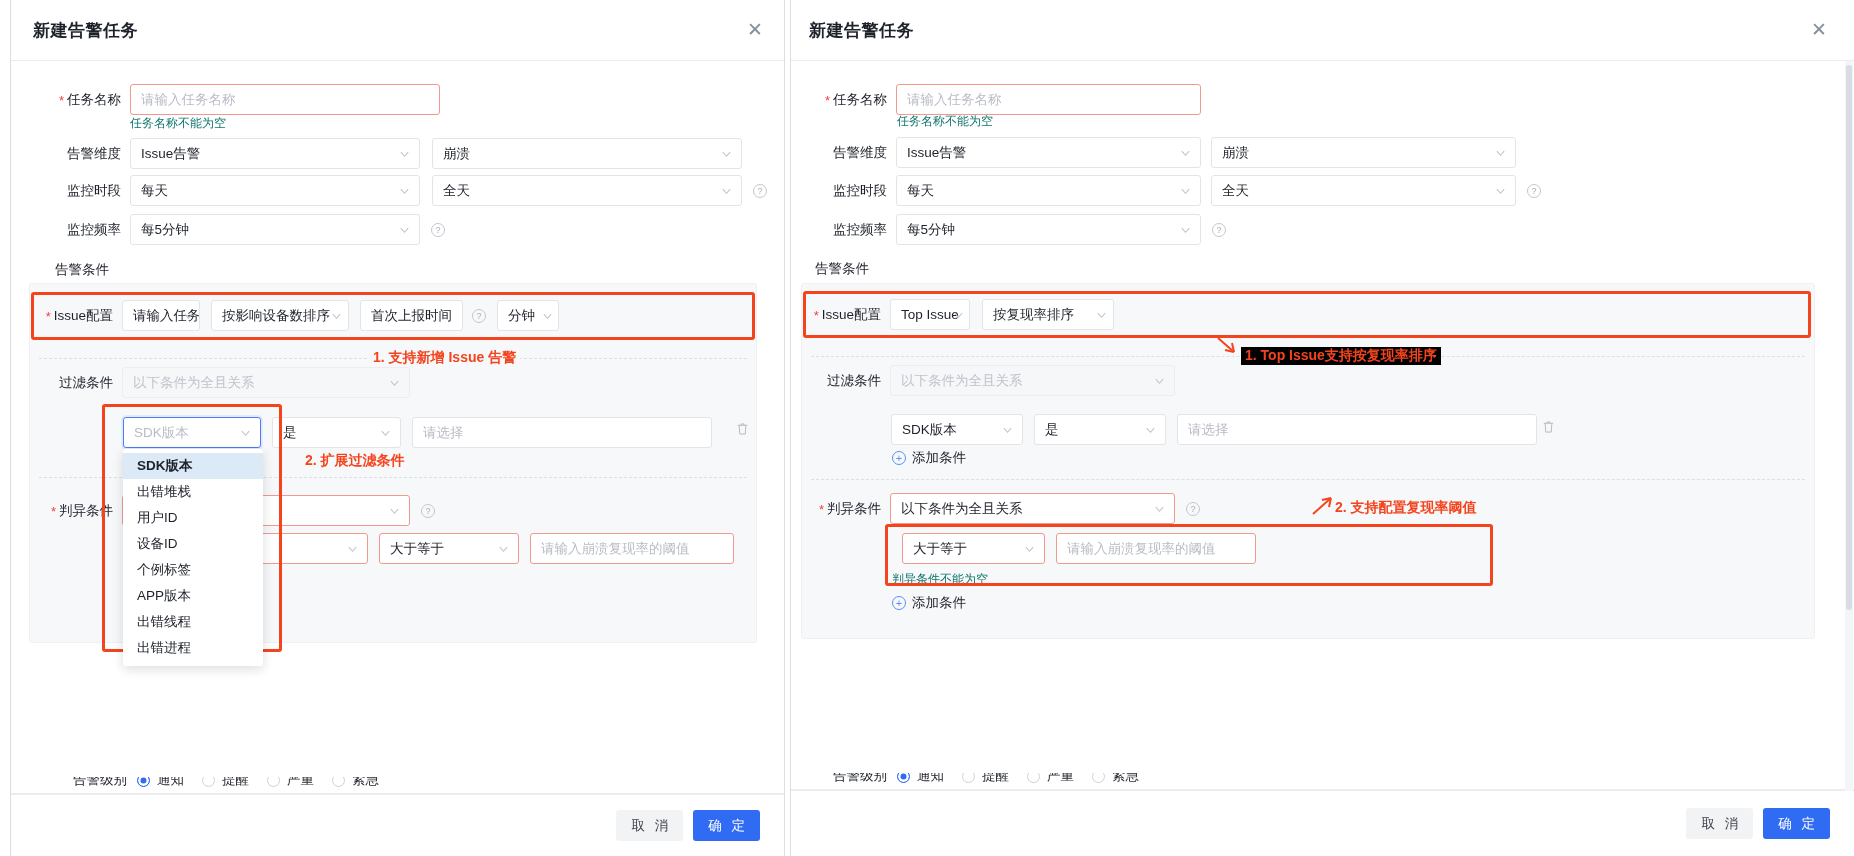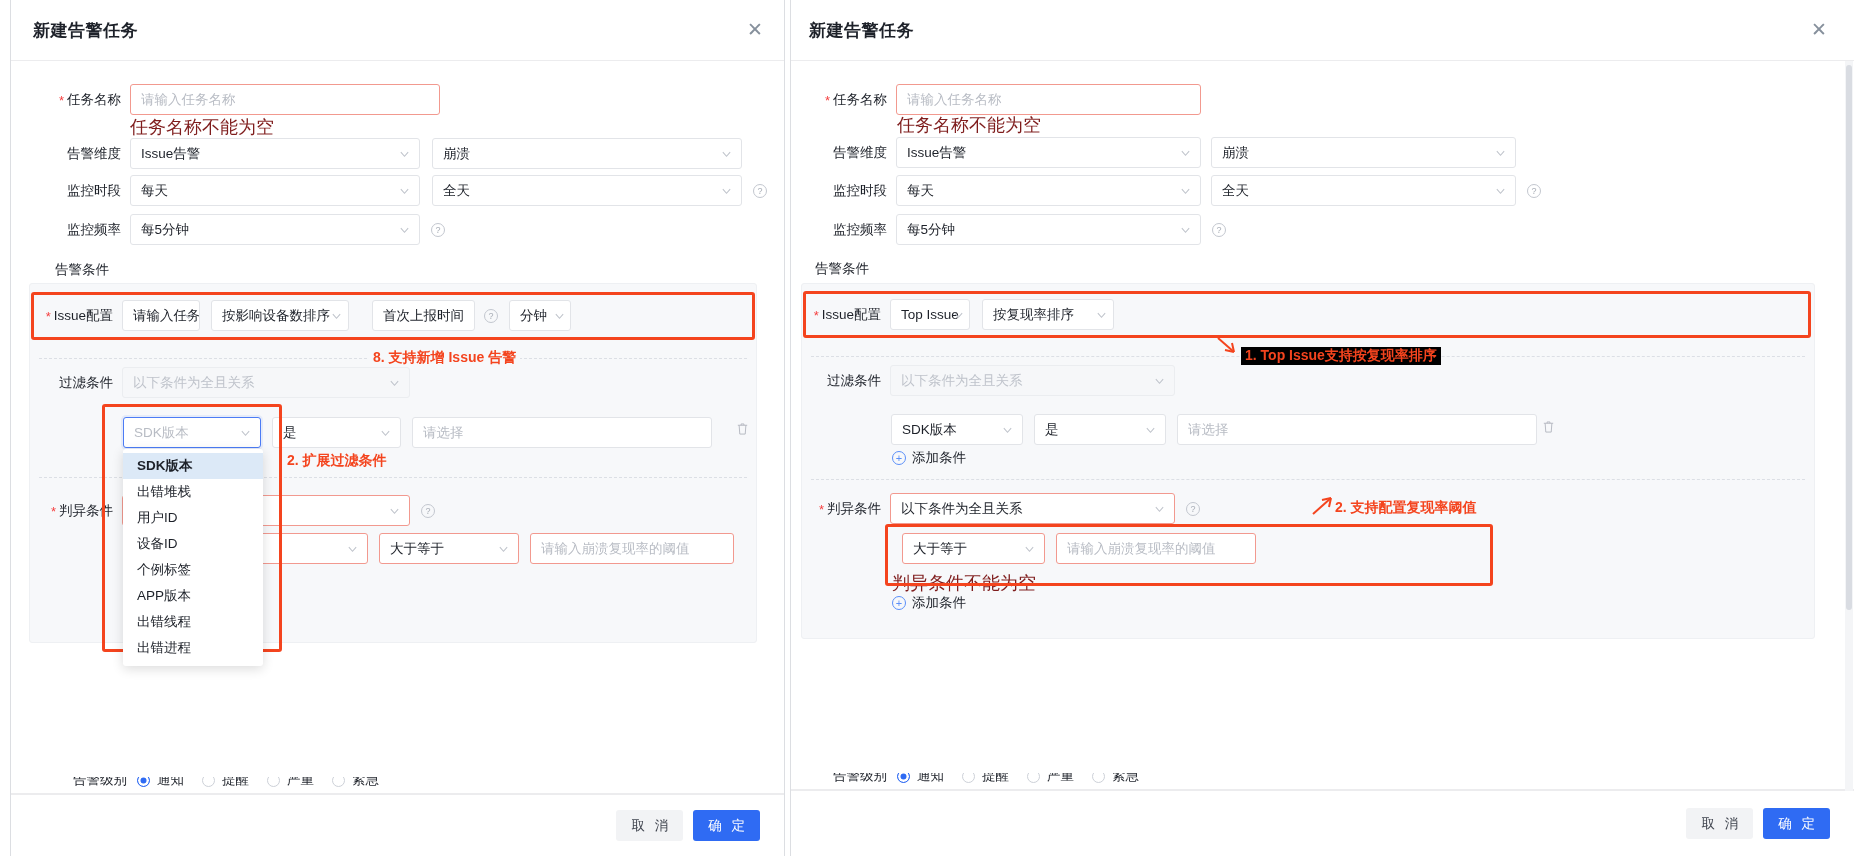--- a/index.html
+++ b/index.html
@@ -111,22 +111,22 @@
     border-radius: 3px;
     background:#fff;
     display:flex; align-items:center;
     padding: 0 10px;
     font-size:13.5px; color:#1d2129;
     white-space:nowrap;
   }
 
   .err-text {
     position: absolute;
-    font-size: 18px;
-    color: #7f1d1d;
+    font-size: 12px;
+    color: #0f766e;
     white-space: nowrap;
   }
 
   .section-label {
     position: absolute;
     font-size: 13.5px;
     color: #1d2129;
   }
 
   
@@ -378,38 +378,38 @@
             </span>
         </div>
         <div class="ctrl" style="margin-left:11px; width:138px; padding-right:22px;">
           <span>按影响设备数排序</span>
           <span class="caret" style="right:6px;">
               <svg viewBox="0 0 12 12">
                 <path d="M2 4 L6 8.5 L10 4" fill="none" stroke="currentColor" stroke-width="1.1"></path>
               </svg>
             </span>
         </div>
-        <div class="static-btn" style="margin-left:23px;">
+        <div class="static-btn" style="margin-left:11px;">
           <span>首次上报时间</span>
         </div>
         <div class="helpq" style="margin-left:9px;">?</div>
         <div class="ctrl" style="margin-left:11px; width:62px; padding-right:20px;">
           <span>分钟</span>
           <span class="caret" style="right:5px;">
               <svg viewBox="0 0 12 12">
                 <path d="M2 4 L6 8.5 L10 4" fill="none" stroke="currentColor" stroke-width="1.1"></path>
               </svg>
             </span>
         </div>
       </div>
 
       <div class="hl thick" style="left:20px; top:231px; width:724px; height:48px;"></div>
 
       <div class="dash-sep" style="left:28px; top:297px; width:708px;"></div>
-      <div class="anno" style="left:358px; top:288px; background:#f7f8fa; padding:0 4px;">8. 支持新增 Issue 告警</div>
+      <div class="anno" style="left:358px; top:288px; background:#f7f8fa; padding:0 4px;">1. 支持新增 Issue 告警</div>
 
       <div class="row" style="left:26px; top:306px;">
         <div class="lbl" style="width:76px;">过滤条件</div>
         <div class="ctrl disabled" style="margin-left:9px; width:288px;">
           <span>以下条件为全且关系</span>
           <span class="caret">
               <svg viewBox="0 0 12 12">
                 <path d="M2 4 L6 8.5 L10 4" fill="none" stroke="currentColor" stroke-width="1.1"></path>
               </svg>
             </span>
@@ -437,21 +437,21 @@
           <span>请选择</span>
         </div>
       </div>
       <div class="trash" style="left:724px; top:360px;">
         <svg viewBox="0 0 16 16" width="15" height="16">
             <path d="M3 4h10M6.5 4V2.6h3V4M4.4 4l.7 9.4h5.8L11.6 4" fill="none" stroke="currentColor" stroke-width="1"></path>
           </svg>
       </div>
 
       <div class="dash-sep" style="left:28px; top:416px; width:708px;"></div>
-      <div class="anno" style="left:276px; top:391px;">2. 扩展过滤条件</div>
+      <div class="anno" style="left:294px; top:391px;">2. 扩展过滤条件</div>
 
       <div class="row" style="left:26px; top:434px;">
         <div class="lbl" style="width:76px;">
           <span class="req-star">*</span><span>判异条件</span>
         </div>
         <div class="ctrl err" style="margin-left:9px; width:288px;">
           <span></span>
           <span class="caret">
               <svg viewBox="0 0 12 12">
                 <path d="M2 4 L6 8.5 L10 4" fill="none" stroke="currentColor" stroke-width="1.1"></path>

